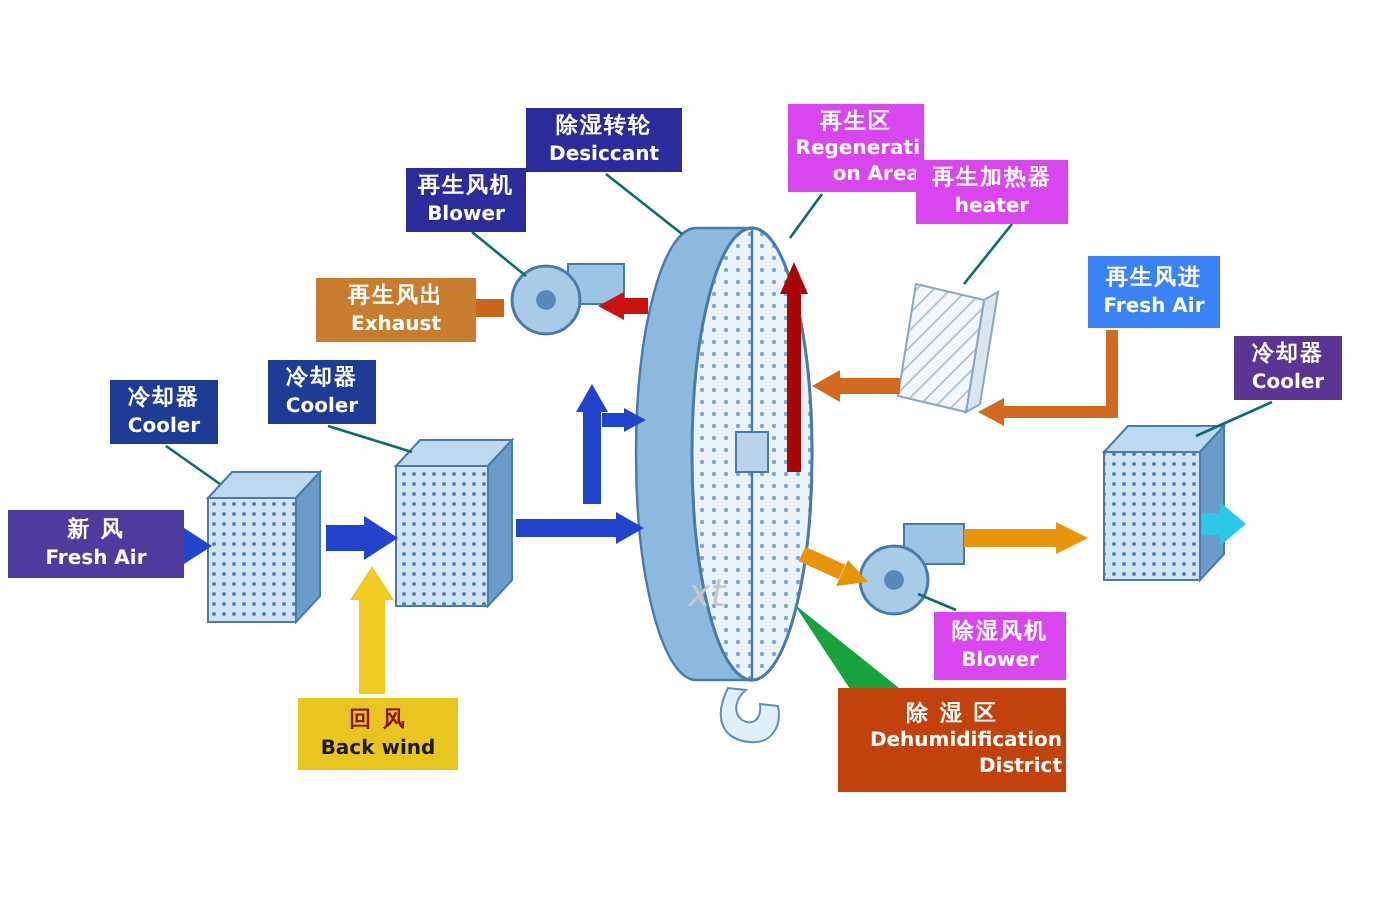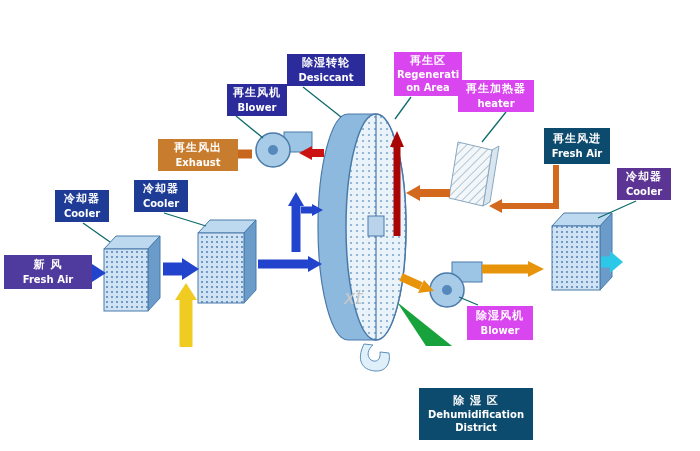--- a/index.html
+++ b/index.html
@@ -3,28 +3,28 @@
 <meta charset="utf-8">
 <style>
   * { margin:0; padding:0; box-sizing:border-box; }
   body { background:#ffffff; font-family:"DejaVu Sans","Liberation Sans",sans-serif; }
   .stage { position:relative; width:700px; height:451px; background:#ffffff; overflow:hidden; }
   .stage svg { position:absolute; left:0; top:0; z-index:1; }
   .lbl { position:absolute; z-index:2; display:flex; flex-direction:column; align-items:center;
          justify-content:center; text-align:center; color:#fff; font-weight:bold; line-height:1.3;
          padding:2px; }
   .lbl .zh { font-size:11px; letter-spacing:1px; white-space:nowrap; }
-  .lbl .en { font-size:10px; overflow-wrap:anywhere; }
-  .c-navy     { background:#2b2b9b;margin-left:24px; }
-  .c-darknavy { background:#0c4a6e; }
+  .lbl .en { font-size:10px; overflow-wrap:anywhere;text-align:right; }
+  .c-navy     { background:#2b2b9b; }
+  .c-darknavy { background:#3b82f6; }
   .c-blue     { background:#1e3c96; }
   .c-purple   { background:#4f3b9e; }
   .c-violet   { background:#5c3494; }
   .c-teal     { background:#d946ef; }
-  .c-green    { background:#0c4a6e;margin-top:44px; }
+  .c-green    { background:#c2410c; }
   .c-orange   { background:#c87d2e; }
   .c-yellow   { background:#e9c51f; }
   .c-yellow .zh { color:#8b1a1a; }
   .c-yellow .en { color:#1a1a1a; }
   .watermark { position:absolute; left:344px; top:286px; z-index:1; color:#c8c8c8;
                font-size:19px; font-style:italic; }
 </style>
 </head>
 <body>
 
@@ -195,20 +195,24 @@
     <span class="en">Cooler</span>
   </div>
   <div class="lbl c-violet" style="left:617px;top:168px;width:54px;height:32px">
     <span class="zh">冷却器</span>
     <span class="en">Cooler</span>
   </div>
   <div class="lbl c-purple" style="left:4px;top:255px;width:88px;height:34px">
     <span class="zh">新 风</span>
     <span class="en">Fresh Air</span>
   </div>
+  <div class="lbl c-yellow" style="left:149px;top:349px;width:80px;height:36px">
+    <span class="zh">回 风</span>
+    <span class="en">Back wind</span>
+  </div>
   <div class="lbl c-teal" style="left:467px;top:306px;width:66px;height:34px">
     <span class="zh">除湿风机</span>
     <span class="en">Blower</span>
   </div>
   <div class="lbl c-green" style="left:419px;top:344px;width:114px;height:52px">
     <span class="zh">除 湿 区</span>
     <span class="en">Dehumidification District</span>
   </div>
 
   <div class="watermark">xt</div>

